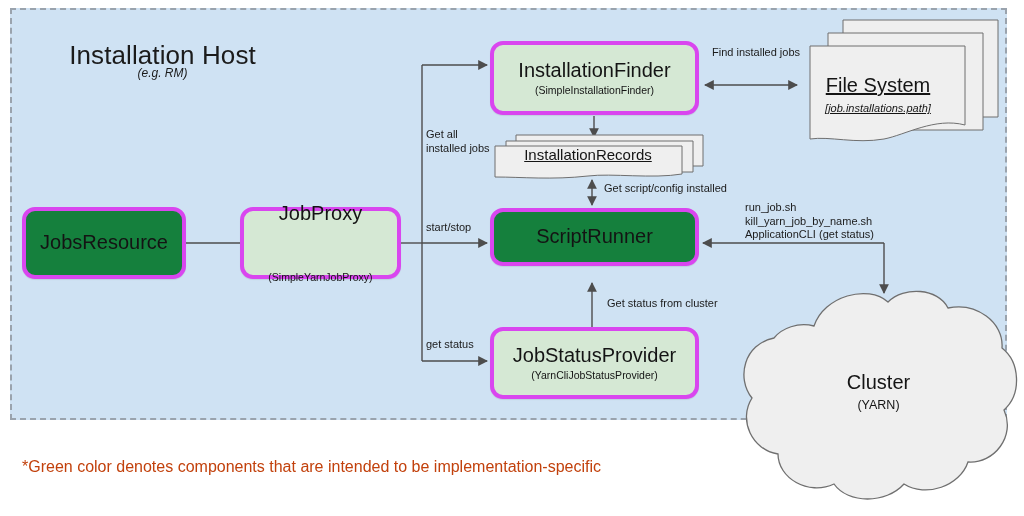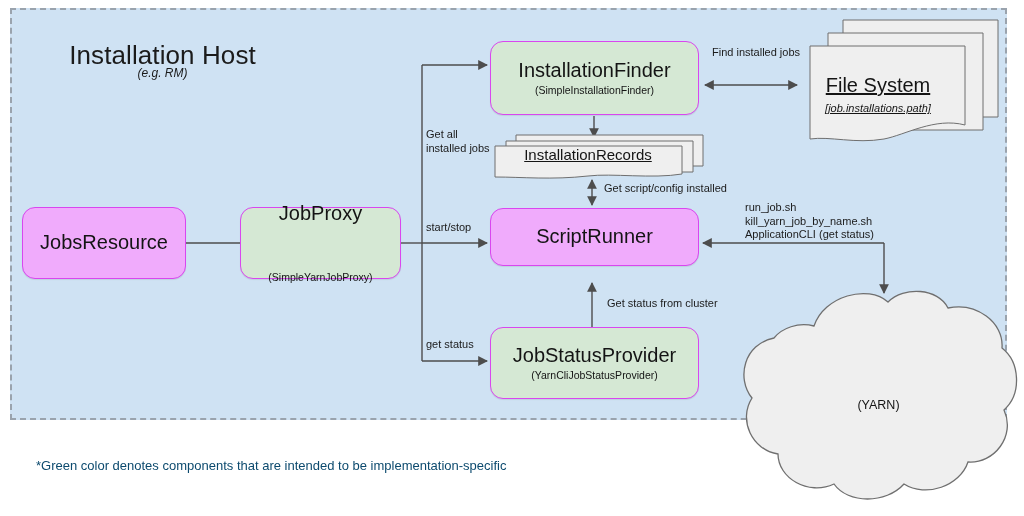--- a/index.html
+++ b/index.html
@@ -57,42 +57,42 @@
     text-align: center;
     font-size: 12px;
     color: #1b1b1b;
     font-style: italic;
   }
 
   
   .node {
     position: absolute;
     box-sizing: border-box;
-    border: 1px solid #d946ef;
+    border: 4px solid #d946ef;
     border-radius: 13px;
     display: flex;
     flex-direction: column;
     align-items: center;
     justify-content: center;
     text-align: center;
     box-shadow: 0 1px 1px rgba(0,0,0,0.08);
   }
   .node .title {
     font-size: 20px;
     color: #141414;
     line-height: 1.08;
     white-space: nowrap;
   }
   .node .subtitle {
     font-size: 10.5px;
     color: #141414;
     margin-top: 2px;
     white-space: nowrap;
   }
-  .gray  { background: #f0abfc; }
+  .gray  { background: #15803d; }
   .green { background: #d5e8d4; }
 
   
   #node-jobsresource      { left: 22px;  top: 207px; width: 164px; height: 72px; }
   #node-jobproxy          { left: 240px; top: 207px; width: 161px; height: 72px; gap: 44px; }
   #node-installationfinder{ left: 490px; top: 41px;  width: 209px; height: 74px; }
   #node-scriptrunner      { left: 490px; top: 208px; width: 209px; height: 58px; }
   #node-jobstatusprovider { left: 490px; top: 327px; width: 209px; height: 72px; }
 
   
@@ -135,24 +135,24 @@
   #lbl-startstop     { left: 426px; top: 221px; }
   #lbl-getstatus     { left: 426px; top: 338px; }
   #lbl-findjobs      { left: 712px; top: 46px; }
   #lbl-getscript     { left: 604px; top: 182px; }
   #lbl-getstatclus   { left: 607px; top: 297px; }
   #lbl-cli           { left: 745px; top: 201px; }
 
   
   #footnote {
     position: absolute;
-    left: 36px;
+    left: 22px;
     top: 458px;
-    font-size: 13px;
-    color: #0c4a6e;
+    font-size: 16px;
+    color: #c2410c;
   }
 </style>
 </head>
 <body>
 
 <div id="canvas">
 
   <div id="host-region"></div>
   <div id="host-title">Installation Host</div>
   <div id="host-subtitle">(e.g. RM)</div>
@@ -224,20 +224,21 @@
                C 240 16 268 36 266 62
                C 284 76 286 108 268 124
                C 280 150 258 178 232 176
                C 224 200 190 212 168 198
                C 150 218 112 218 98 198
                C 72 210 42 192 42 168
                C 16 164 2 134 16 112
                C 0 92 8 58 38 52
                C 46 42 62 36 78 40 Z" fill="#efefef" stroke="#6f6f6f" stroke-width="1.3"></path>
     </svg>
+    <div class="label main">Cluster</div>
     <div class="label sub">(YARN)</div>
   </div>
 
   <div id="node-jobsresource" class="node gray">
     <div class="title">JobsResource</div>
   </div>
 
   <div id="node-jobproxy" class="node green">
     <div class="title">JobProxy</div>
     <div class="subtitle">(SimpleYarnJobProxy)</div>

